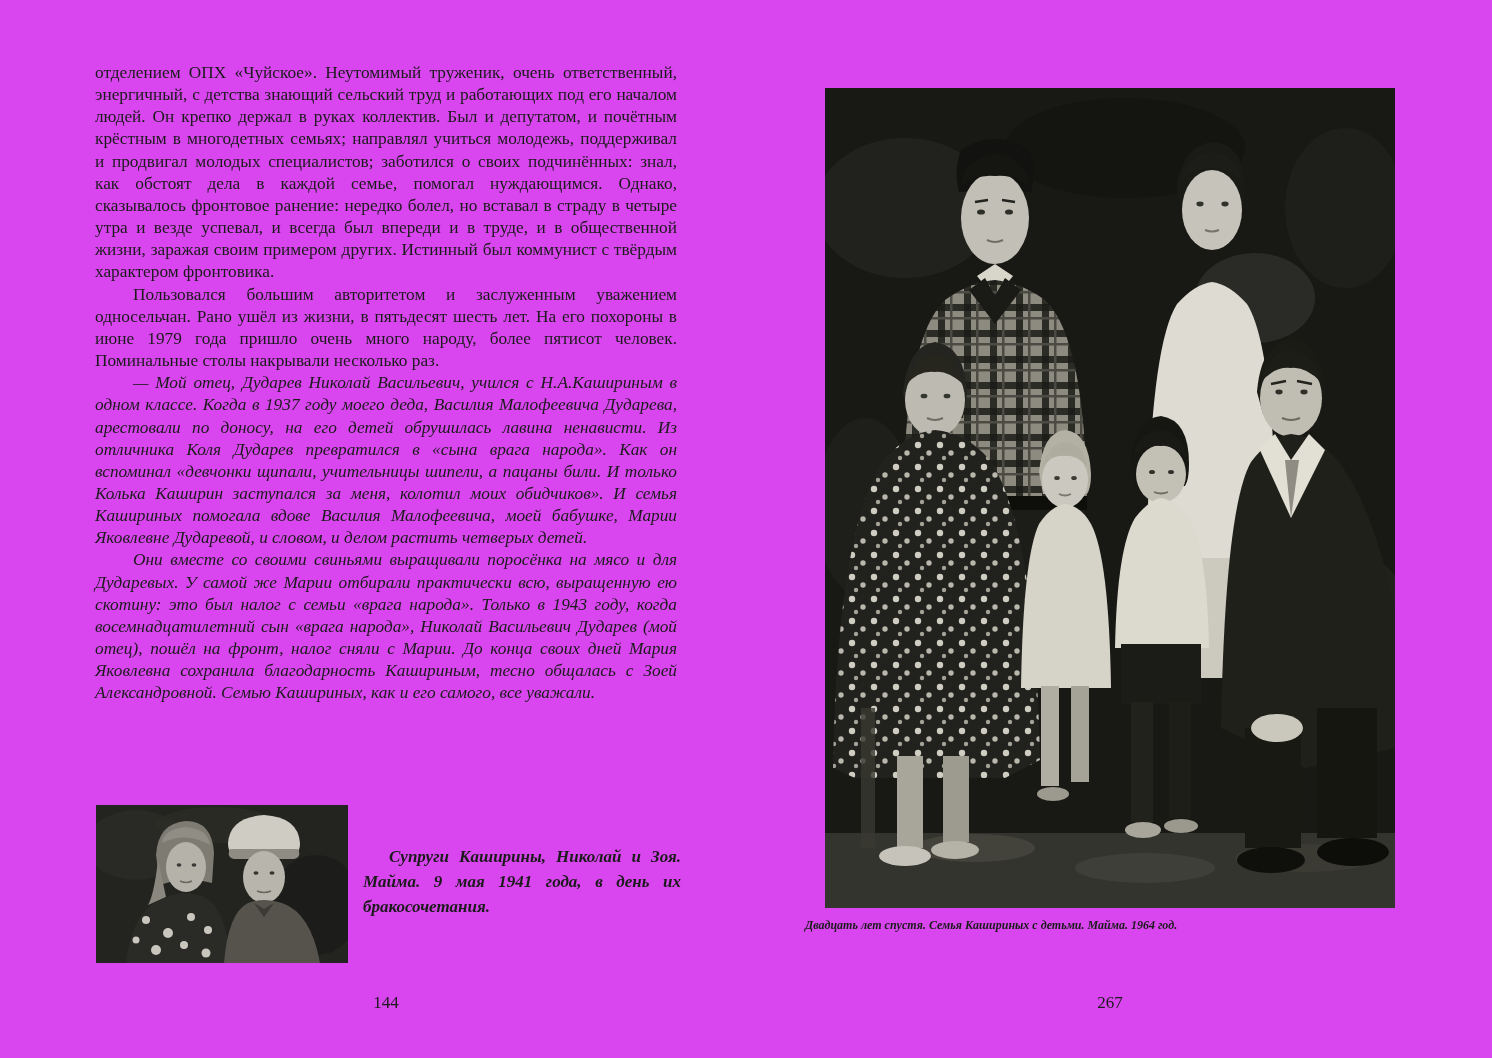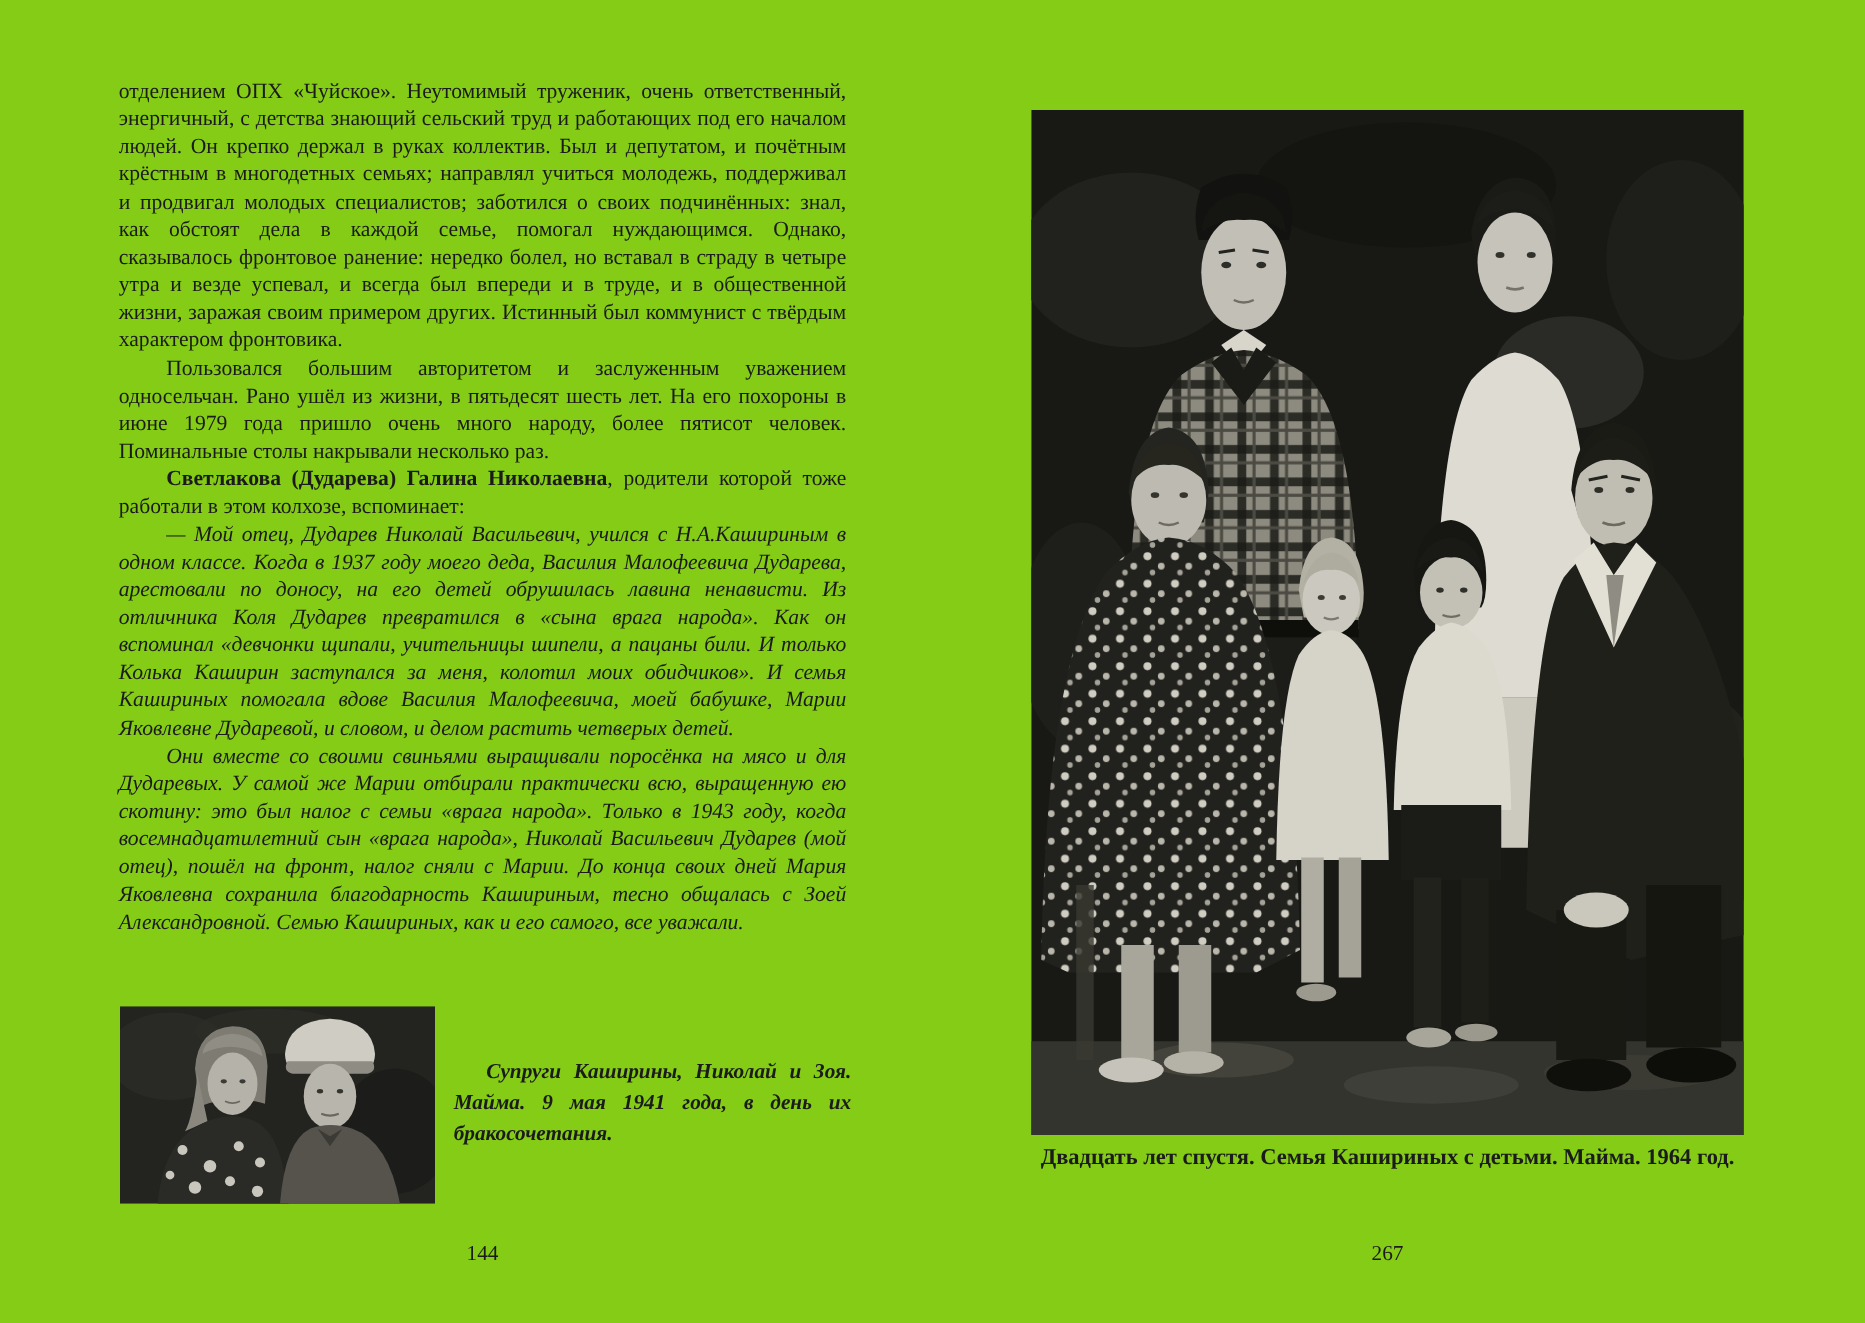--- a/index.html
+++ b/index.html
@@ -1,45 +1,44 @@
 <!DOCTYPE html>
 <html><head>
 <meta charset="utf-8">
 <style>
   html,body{margin:0;padding:0;background:#ffffff;}
-  .spread{position:relative;width:1492px;height:1058px;background:#84cc16;overflow:hidden;
+  .spread{position:relative;width:1492px;height:1058px;background:#d946ef;overflow:hidden;
           font-family:"Liberation Serif", serif;color:#1b1b1b;}
   .text-col{position:absolute;left:95px;top:62px;width:582px;
             font-size:17.3px;line-height:22.15px;text-align:justify;}
   .text-col p{margin:0;}
   .ind{text-indent:38px;}
   .ital{font-style:italic;}
   .b{font-weight:bold;}
   .photo-small{position:absolute;left:96px;top:805px;width:252px;height:158px;}
   .caption-left{position:absolute;left:363px;top:844px;width:318px;
                 font-weight:bold;font-style:italic;font-size:17px;line-height:25px;
                 text-align:justify;text-indent:26px;}
   .photo-large{position:absolute;left:825px;top:88px;width:570px;height:820px;}
-  .caption-right{position:absolute;left:805px;top:914px;width:610px;text-align:center;
-                 font-weight:bold;font-size:18px;line-height:22px;}
+  .caption-right{position:absolute;left:805px;top:914px;width:610px;
+                 font-weight:bold;font-style:italic;font-size:12px;line-height:22px;}
   .pagenum{position:absolute;top:993px;font-size:17px;text-align:center;}
   .pagenum.left{left:95px;width:582px;}
   .pagenum.right{left:825px;width:570px;}
   svg{display:block;width:100%;height:100%;}
 </style>
 </head>
 <body>
 
 <div class="spread">
 
   <div>
     <div class="text-col">
       <p>отделением ОПХ «Чуйское». Неутомимый труженик, очень ответственный, энергичный, с детства знающий сельский труд и работающих под его началом людей. Он крепко держал в руках коллектив. Был и депутатом, и почётным крёстным в многодетных семьях; направлял учиться молодежь, поддерживал и продвигал молодых специалистов; заботился о своих подчинённых: знал, как обстоят дела в каждой семье, помогал нуждающимся. Однако, сказывалось фронтовое ранение: нередко болел, но вставал в страду в четыре утра и везде успевал, и всегда был впереди и в труде, и в общественной жизни, заражая своим примером других. Истинный был коммунист с твёрдым характером фронтовика.</p>
       <p class="ind">Пользовался большим авторитетом и заслуженным уважением односельчан. Рано ушёл из жизни, в пятьдесят шесть лет. На его похороны в июне 1979 года пришло очень много народу, более пятисот человек. Поминальные столы накрывали несколько раз.</p>
-      <p class="ind"><span class="b">Светлакова (Дударева) Галина Николаевна</span><span>, родители которой тоже работали в этом колхозе, вспоминает:</span></p>
       <p class="ind ital">— Мой отец, Дударев Николай Васильевич, учился с Н.А.Кашириным в одном классе. Когда в 1937 году моего деда, Василия Малофеевича Дударева, арестовали по доносу, на его детей обрушилась лавина ненависти. Из отличника Коля Дударев превратился в «сына врага народа». Как он вспоминал «девчонки щипали, учительницы шипели, а пацаны били. И только Колька Каширин заступался за меня, колотил моих обидчиков». И семья Кашириных помогала вдове Василия Малофеевича, моей бабушке, Марии Яковлевне Дударевой, и словом, и делом растить четверых детей.</p>
       <p class="ind ital">Они вместе со своими свиньями выращивали поросёнка на мясо и для Дударевых. У самой же Марии отбирали практически всю, выращенную ею скотину: это был налог с семьи «врага народа». Только в 1943 году, когда восемнадцатилетний сын «врага народа», Николай Васильевич Дударев (мой отец), пошёл на фронт, налог сняли с Марии. До конца своих дней Мария Яковлевна сохранила благодарность Кашириным, тесно общалась с Зоей Александровной. Семью Кашириных, как и его самого, все уважали.</p>
     </div>
 
     <div class="photo-small">
       <svg viewBox="0 0 252 158" preserveAspectRatio="none">
         <rect width="252" height="158" fill="#232320"></rect>
         <ellipse cx="40" cy="40" rx="50" ry="35" fill="#2b2b27" opacity="0.8"></ellipse>
         <ellipse cx="220" cy="100" rx="45" ry="50" fill="#1c1c19" opacity="0.9"></ellipse>
         <ellipse cx="120" cy="20" rx="60" ry="18" fill="#2e2e2a" opacity="0.6"></ellipse>

